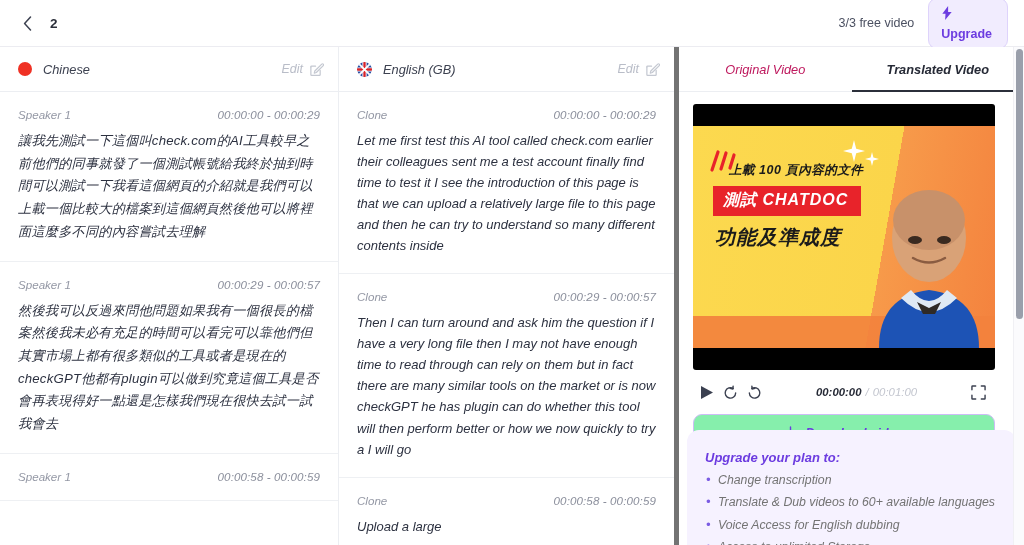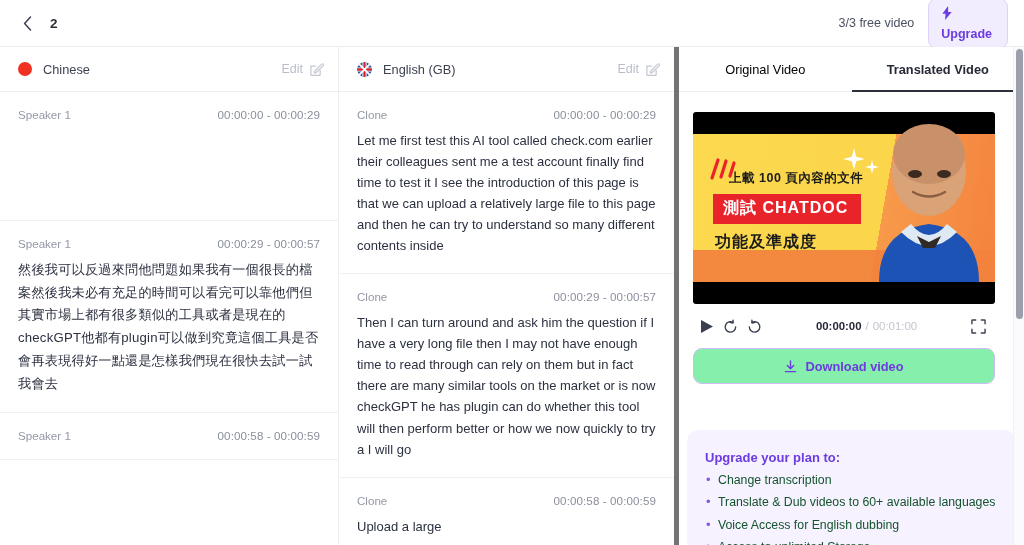--- a/index.html
+++ b/index.html
@@ -29,21 +29,21 @@
   .free-video { font-size: 12.5px; color: #4b5061; }
   .upgrade-chip {
     display: flex; align-items: flex-start; gap: 7px;
     background: #f1ecfe; border: 1px solid #ded3fb;
     border-radius: 9px; padding: 7px 15px 7px 12px;
     color: #6c3ce0; font-size: 12.5px; font-weight: 600; cursor: pointer; flex-direction: column;
   }
   .bolt { width: 12px; height: 14px; display: inline-block; }
 
   
-  .body { flex: 1 1 auto; display: flex; min-height: 0; }
+  .body { flex: 1 1 auto; display: flex; min-height: 0; font-style: italic; }
   .col { display: flex; flex-direction: column; min-height: 0; background: #fff; }
   .col-src { width: 339px; border-right: 1px solid #eceef2; }
   .col-tr  { width: 340px; border-right: 5px solid #737373; }
   .col-vid { width: 345px; position: relative; }
 
   .lang-head {
     height: 45px; flex: 0 0 45px; display: flex; align-items: center;
     padding: 0 14px 0 18px; border-bottom: 1px solid #eceef2; background: #fff;
   }
   .lang-name { font-size: 12.8px; color: #3c4150; font-weight: 500; margin-left: 11px; }
@@ -61,30 +61,30 @@
   .seg-time { margin-left: auto; font-size: 11.6px; color: #8b8f9c; letter-spacing: .1px; }
   .seg-text { margin-top: 9px; font-size: 13px; line-height: 1.62; color: #2c3140; }
   .seg-text.cjk { font-size: 13.2px; line-height: 1.72; letter-spacing: .2px; }
   .seg-1 { min-height: 129px; }
   .seg-2 { min-height: 158px; }
 
   
   .vid-tabs { height: 45px; flex: 0 0 45px; display: flex; border-bottom: 1px solid #eceef2; }
   .vid-tab {
     flex: 1 1 0; display: flex; align-items: center; justify-content: center;
-    font-size: 12.8px; color: #000000; cursor: pointer; position: relative;
+    font-size: 12.8px; color: #be185d; cursor: pointer; position: relative;
   }
   .vid-tab.active { color: #262a36; font-weight: 600; }
   .vid-tab.active::after {
     content: ""; position: absolute; left: 0; right: 0; bottom: -1px; height: 2.5px; background: #2b2f3a;
   }
 
   .vid-wrap { padding: 12px 14px 0 14px; }
   .player {
-    width: 302px; height: 192px; background: #000; border-radius: 3px; overflow: hidden; position: relative; margin-top: 8px;
+    width: 302px; height: 266px; background: #000; border-radius: 3px; overflow: hidden; position: relative;
   }
   .thumb { position: absolute; inset: 0; }
   .thumb-band {
     position: absolute; left: 0; right: 0; top: 22px; bottom: 22px;
     background: linear-gradient(100deg, #fcd94f 0%, #fbd54a 62%, #f79a4a 62%, #f4823e 100%);
   }
   .thumb-bottom {
     position: absolute; left: 0; right: 0; bottom: 22px; height: 32px; background: #f2823d; opacity: .92;
   }
   .face {
@@ -93,21 +93,21 @@
   .t-line1 {
     position: absolute; left: 36px; top: 58px; font-size: 12.5px; font-weight: 800; color: #1b1b1b; letter-spacing: .5px;
   }
   .t-badge {
     position: absolute; left: 20px; top: 82px;
     background: #e8232a; color: #fff; font-weight: 800; font-size: 16px;
     padding: 4px 13px 5px 10px; letter-spacing: 1px;
   }
   .t-badge .w { color: #fff; }
   .t-line3 {
-    position: absolute; left: 22px; top: 120px; font-size: 16px; font-weight: 800; color: #1b1b1b; letter-spacing: 1px;
+    position: absolute; left: 22px; top: 120px; font-size: 20px; font-weight: 800; color: #1b1b1b; letter-spacing: 1px;
   }
   .spark { position: absolute; color: #fff; }
   .dashes { position: absolute; left: 16px; top: 44px; }
 
   .controls {
     width: 302px; height: 44px; display: flex; align-items: center; padding: 0 9px 0 7px; gap: 9px;
   }
   .ctl { cursor: pointer; color: #3b4050; display: flex; align-items: center; }
   .time-box { margin: 0 auto; font-size: 11.4px; display: flex; gap: 4px; align-items: baseline; }
   .t-cur { color: #262a36; font-weight: 700; }
@@ -122,21 +122,21 @@
   }
 
   .upsell {
     position: absolute; left: 8px; right: 8px; bottom: 0; top: 383px;
     background: #f6f2ff; border-radius: 12px 12px 0 0;
     padding: 20px 18px 0 18px;
   }
   .upsell h4 { font-size: 13px; color: #6c3ce0; font-weight: 700; margin-bottom: 9px; }
   .upsell ul { list-style: none; }
   .upsell li {
-    font-size: 12.3px; color: #14532d; line-height: 1.0; margin-bottom: 10px;
+    font-size: 12.3px; color: #737373; line-height: 1.0; margin-bottom: 10px;
     padding-left: 13px; position: relative;
   }
   .upsell li::before {
     content: "•"; position: absolute; left: 1px; top: -1px; color: #7b5ce3; font-size: 13px;
   }
 
   
   .scrollbar {
     position: absolute; right: 0; top: 47px; width: 11px; bottom: 0; background: #fbfbfd;
     border-left: 1px solid #f0f0f4;
@@ -185,20 +185,21 @@
           </svg>
         </div>
       </div>
 
       <div class="segments">
         <div class="seg seg-1">
           <div class="seg-meta">
             <span>Speaker 1</span>
             <span class="seg-time">00:00:00 - 00:00:29</span>
           </div>
+          <div class="seg-text cjk">讓我先測試一下這個叫check.com的AI工具較早之前他們的同事就發了一個測試帳號給我終於抽到時間可以測試一下我看這個網頁的介紹就是我們可以上載一個比較大的檔案到這個網頁然後他可以將裡面這麼多不同的內容嘗試去理解</div>
         </div>
         <div class="seg seg-2">
           <div class="seg-meta">
             <span>Speaker 1</span>
             <span class="seg-time">00:00:29 - 00:00:57</span>
           </div>
           <div class="seg-text cjk">然後我可以反過來問他問題如果我有一個很長的檔案然後我未必有充足的時間可以看完可以靠他們但其實市場上都有很多類似的工具或者是現在的checkGPT他都有plugin可以做到究竟這個工具是否會再表現得好一點還是怎樣我們現在很快去試一試我會去</div>
         </div>
         <div class="seg">
           <div class="seg-meta">

